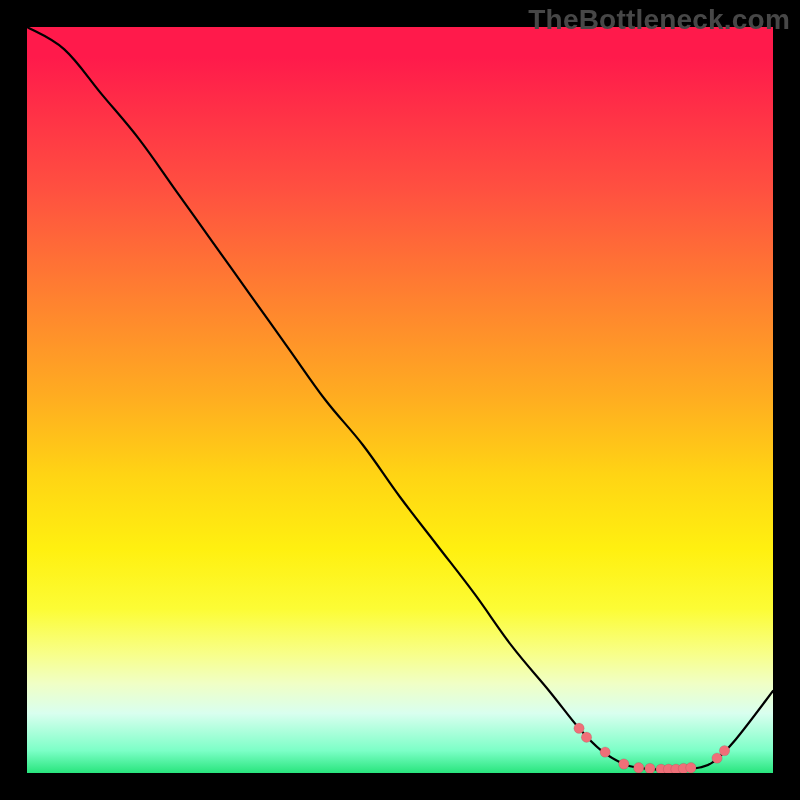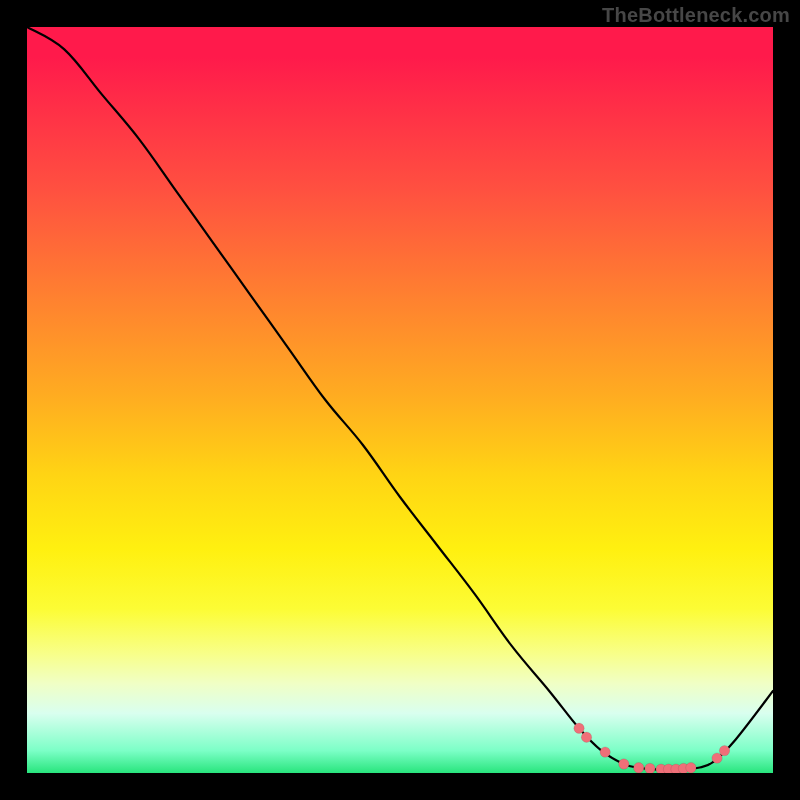--- a/index.html
+++ b/index.html
@@ -15,21 +15,21 @@
     position: relative;
     width: 800px;
     height: 800px;
     background: #000;
   }
   .watermark {
     position: absolute;
     top: 4px;
     right: 10px;
     color: #474747;
-    font-size: 20px;
+    font-size: 28px;
     font-weight: 600;
     letter-spacing: 0.2px;
     z-index: 20;
     user-select: none;
   }
   .plot-wrap {
     position: absolute;
     left: 27px;
     top: 27px;
     width: 746px;

